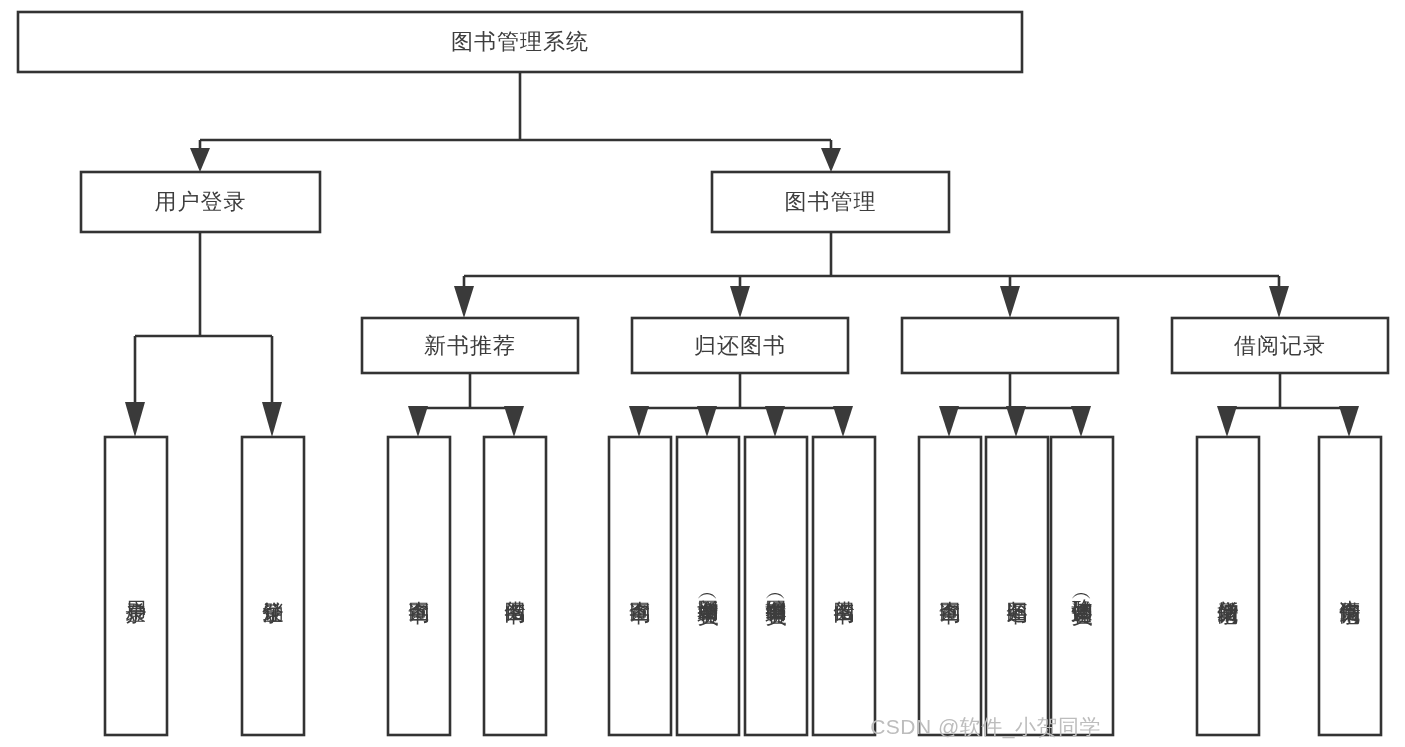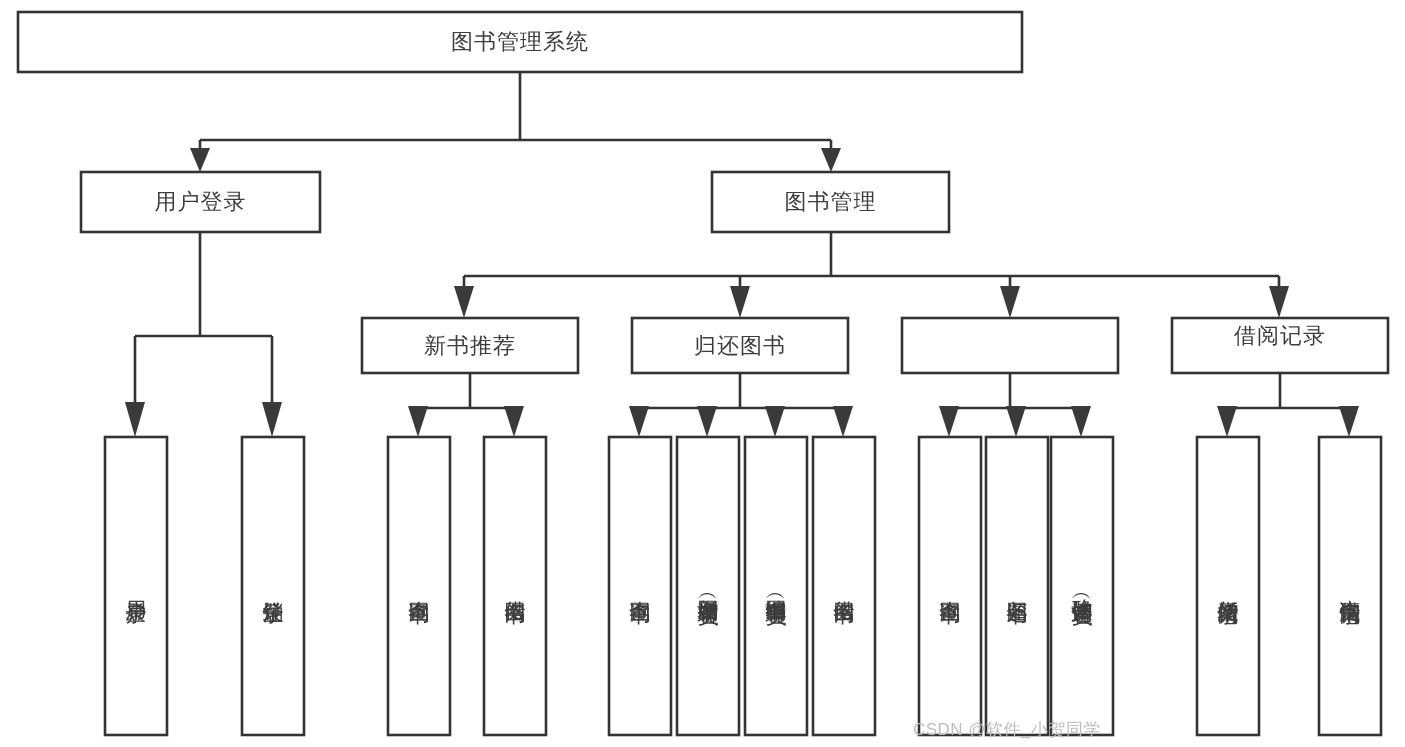--- a/index.html
+++ b/index.html
@@ -69,21 +69,21 @@
     letter-spacing: 1px;
     pointer-events: none;
     white-space: nowrap;
     box-sizing: border-box;
   }
   #watermark {
     position: absolute;
     right: 12px;
     bottom: 6px;
     font-family: "Liberation Sans", "DejaVu Sans", sans-serif;
-    font-size: 17px;
+    font-size: 21px;
     color: #bdbdbd;
     letter-spacing: 0.5px;
     white-space: nowrap;
     pointer-events: none;
   }
 </style>
 </head>
 <body>
 
 <div id="diagram-root">
@@ -181,21 +181,21 @@
     <rect class="node-box" x="1319" y="437" width="62" height="298"></rect>
   </svg>
 
   <div class="hlabel-wrap" style="left:18px; top:12px; width:1004px; height:60px;">图书管理系统</div>
 
   <div class="hlabel-wrap" style="left:81px; top:172px; width:239px; height:60px;">用户登录</div>
   <div class="hlabel-wrap" style="left:712px; top:172px; width:237px; height:60px;">图书管理</div>
 
   <div class="hlabel-wrap" style="left:362px; top:318px; width:216px; height:55px;text-align:center;">新书推荐</div>
   <div class="hlabel-wrap" style="left:632px; top:318px; width:216px; height:55px;">归还图书</div>
-  <div class="hlabel-wrap" style="left:1172px; top:308px; width:216px; height:55px;">借阅记录</div>
+  <div class="hlabel-wrap" style="left:1172px; top:318px; width:216px; height:55px;">借阅记录</div>
 
   <div class="vlabel-wrap" style="left:105px; top:437px; width:62px; height:298px;">用户登录</div>
   <div class="vlabel-wrap" style="left:242px; top:437px; width:62px; height:298px;">注销登录</div>
 
   <div class="vlabel-wrap" style="left:388px; top:437px; width:62px; height:298px;">查询图书</div>
   <div class="vlabel-wrap" style="left:484px; top:437px; width:62px; height:298px;">借阅图书</div>
 
   <div class="vlabel-wrap" style="left:609px; top:437px; width:62px; height:298px;">查询图书</div>
   <div class="vlabel-wrap" style="left:677px; top:437px; width:62px; height:298px;">新增图书（管理员）</div>
   <div class="vlabel-wrap" style="left:745px; top:437px; width:62px; height:298px;">编辑图书（管理员）</div>

